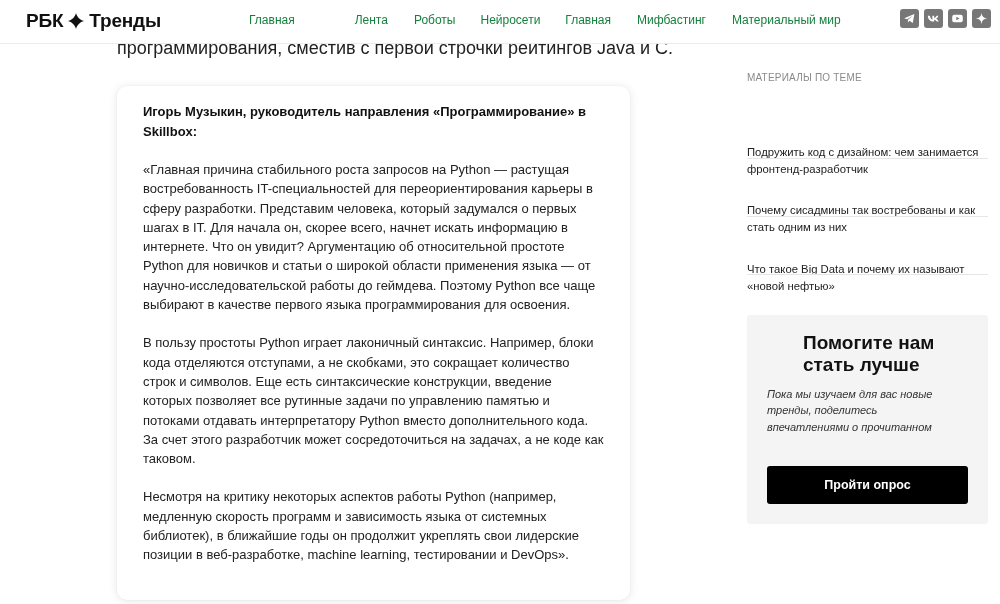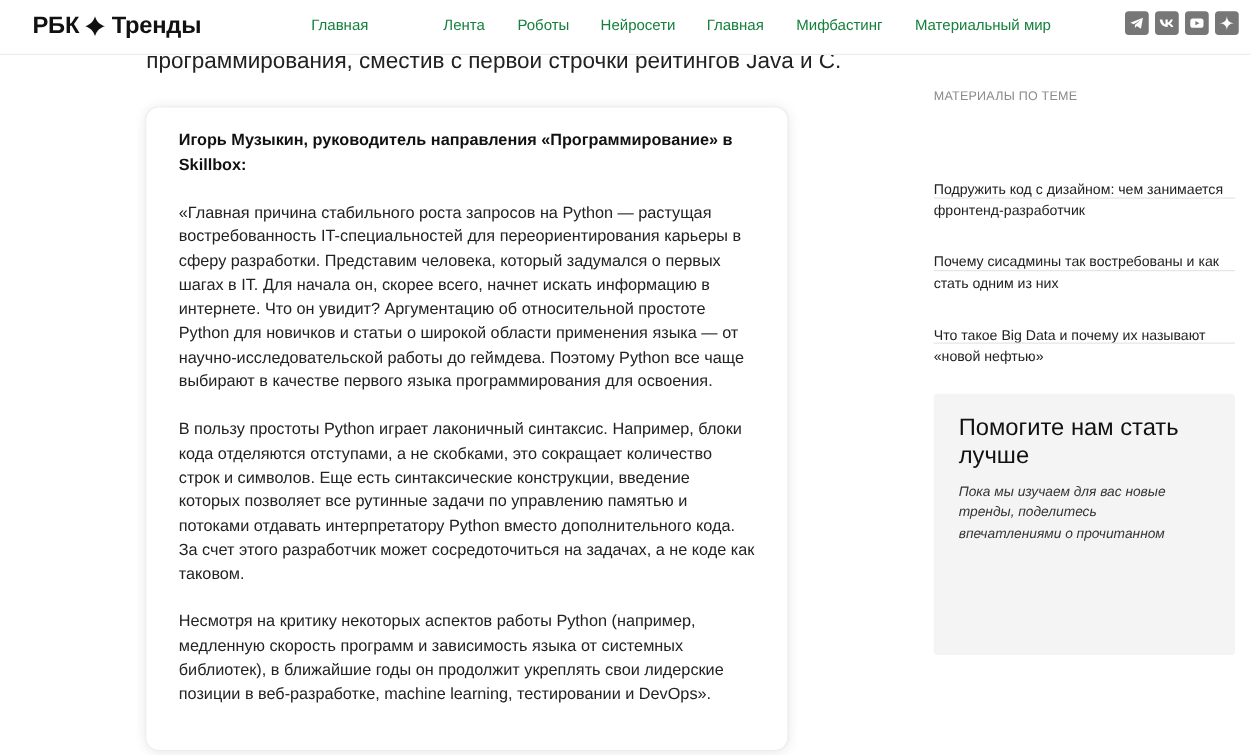--- a/index.html
+++ b/index.html
@@ -60,21 +60,21 @@
       color: #222; cursor: pointer; margin-top: 31px;
     }
     .related-sep {
       position: absolute; left: 0; width: 241px; height: 1px; background: #e6e6e6;
     }
 
     .survey {
       position: absolute; left: 747px; top: 315px; width: 241px; height: 209px;
       background: #f4f4f4; border-radius: 3px; padding: 17px 20px 0 20px;
     }
-    .survey-title { font-size: 19px; font-weight: 400; line-height: 22px; color: #111; }
+    .survey-title { font-size: 19px; font-weight: 700; line-height: 22px; color: #111; margin-left: 36px; }
     .survey-text { font-size: 11px; line-height: 16.3px; color: #333; margin-top: 10px; width: 185px; font-style: italic; }
     .survey-btn {
       position: absolute; left: 20px; top: 151px; width: 201px; height: 38px;
       background: #000; color: #fff; border: none; border-radius: 3px;
       font-family: "Liberation Sans", sans-serif; font-size: 12.5px; font-weight: 700;
       cursor: pointer;
     }
   </style>
 </head>
 <body>
@@ -138,13 +138,14 @@
   <div class="related-sep" style="top:158px"></div>
   <a class="related-item" style="top:171px">Почему сисадмины так востребованы и как стать одним из них</a>
   <div class="related-sep" style="top:216px"></div>
   <a class="related-item" style="top:230px">Что такое Big Data и почему их называют «новой нефтью»</a>
   <div class="related-sep" style="top:274px"></div>
 </aside>
 
 <div class="survey">
   <div class="survey-title">Помогите нам стать лучше</div>
   <div class="survey-text">Пока мы изучаем для вас новые тренды, поделитесь впечатлениями о прочитанном</div>
+  <button class="survey-btn">Пройти опрос</button>
 </div>
 
 </body></html>

